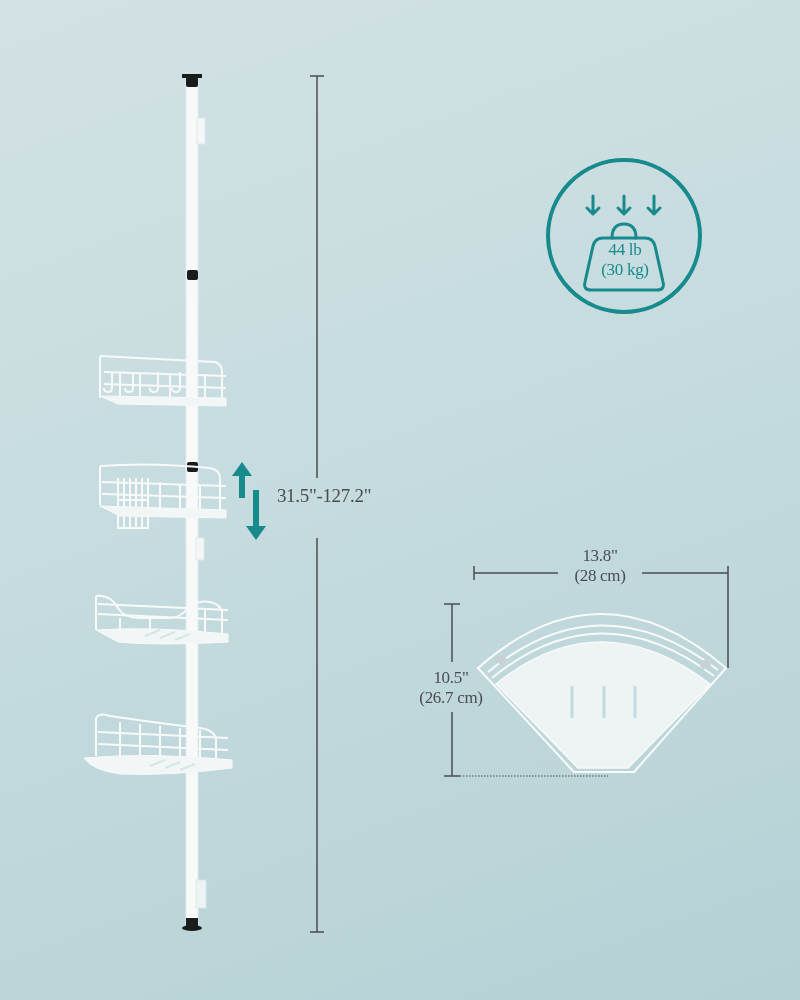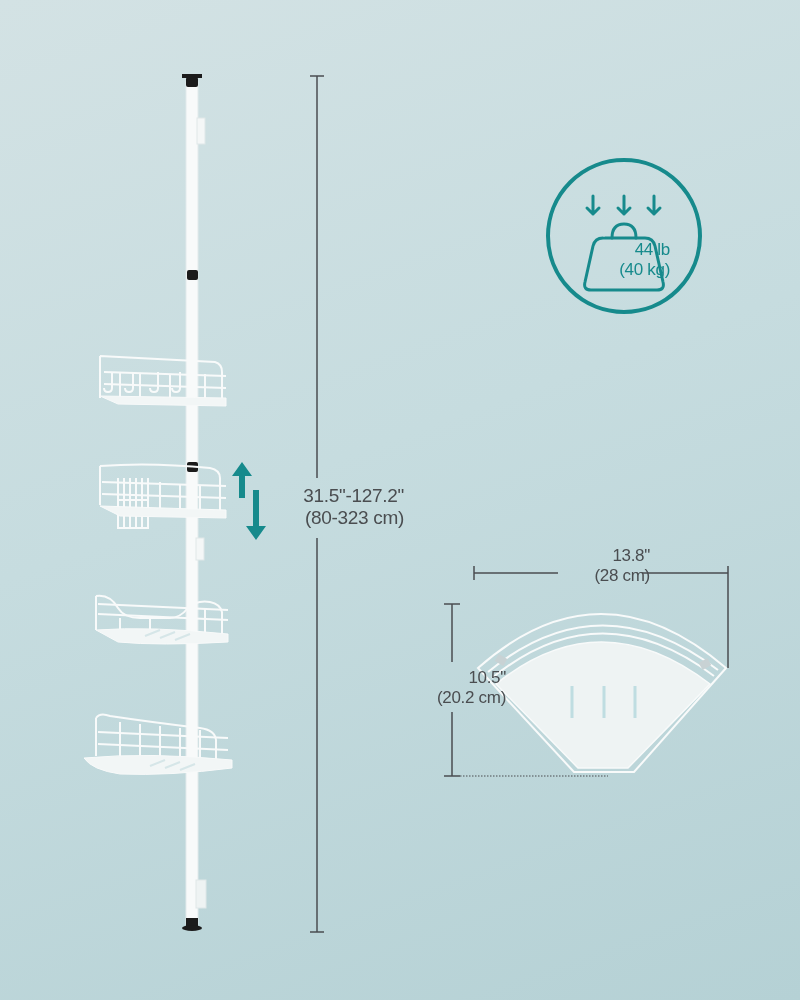--- a/index.html
+++ b/index.html
@@ -2,23 +2,23 @@
 <html><head>
 <meta charset="utf-8">
 <style>
   html, body { margin:0; padding:0; }
   body {
     width:800px; height:1000px; position:relative; overflow:hidden;
     background: linear-gradient(160deg, #d3e2e4 0%, #c6dcdf 45%, #b5d1d5 100%);
     font-family: "Liberation Sans", sans-serif;
   }
   .dim-text {
-    position:absolute; color:#4a4d50; font-weight:400; text-align:right;
+    position:absolute; color:#4a4d50; font-weight:400; text-align:center;
     line-height:1.15; letter-spacing:-0.3px;
-    font-family: Liberation Sans, sans-serif;
+    font-family: Liberation Serif, serif;
   }
   .dim-text span { display:block; white-space:nowrap; }
   svg { position:absolute; overflow:visible; }
 </style>
 </head>
 <body>
 
 <svg width="800" height="1000" style="left:0;top:0;">
 
   <rect x="186" y="82" width="12" height="842" fill="#f8fafa" stroke="#e2eaeb" stroke-width="1"></rect>
@@ -86,39 +86,38 @@
   <line x1="310" y1="932" x2="324" y2="932" stroke="#4a4d50" stroke-width="1.5"></line>
 </svg>
 
 <svg width="40" height="80" style="left:232px;top:462px;">
   <polygon points="10,0 20,14 13,14 13,36 7,36 7,14 0,14" fill="#168a8c"></polygon>
   <polygon points="24,78 34,64 27,64 27,28 21,28 21,64 14,64" fill="#168a8c"></polygon>
 </svg>
 
 <div class="dim-text" style="left:244px;top:485px;width:160px;font-size:19px;">
   <span>31.5"-127.2"</span>
-  <span>(80-323 cm)</span>
 </div>
 
 <svg width="160" height="160" style="left:545px;top:158px;">
   <circle cx="79" cy="78" r="76" fill="none" stroke="#168a8c" stroke-width="4"></circle>
 
   <g stroke="#168a8c" stroke-width="3" fill="none" stroke-linecap="round" stroke-linejoin="round">
     <path d="M48 38 L48 56 M42 50 L48 56 L54 50"></path>
     <path d="M79 38 L79 56 M73 50 L79 56 L85 50"></path>
     <path d="M109 38 L109 56 M103 50 L109 56 L115 50"></path>
 
     <path d="M67 80 Q67 66 79 66 Q91 66 91 80"></path>
 
     <path d="M60 80 L100 80 Q108 80 110 88 L118 124 Q120 132 112 132 L46 132 Q38 132 40 124 L48 88 Q50 80 58 80"></path>
   </g>
 </svg>
 <div class="dim-text" style="left:580px;top:240px;width:90px;font-size:17px;color:#168a8c;line-height:1.2;">
   <span>44 lb</span>
-  <span>(40 kg)</span>
+  <span>(30 kg)</span>
 </div>
 
 <svg width="800" height="1000" style="left:0;top:0;">
 
   <line x1="474" y1="566" x2="474" y2="580" stroke="#4a4d50" stroke-width="1.5"></line>
   <line x1="474" y1="573" x2="558" y2="573" stroke="#4a4d50" stroke-width="1.5"></line>
   <line x1="642" y1="573" x2="728" y2="573" stroke="#4a4d50" stroke-width="1.5"></line>
   <line x1="728" y1="566" x2="728" y2="668" stroke="#4a4d50" stroke-width="1.5"></line>
 
   <line x1="444" y1="604" x2="460" y2="604" stroke="#4a4d50" stroke-width="1.5"></line>
@@ -140,14 +139,14 @@
     <line x1="635" y1="686" x2="635" y2="718"></line>
   </g>
 </svg>
 
 <div class="dim-text" style="left:550px;top:546px;width:100px;font-size:17px;">
   <span>13.8"</span>
   <span>(28 cm)</span>
 </div>
 <div class="dim-text" style="left:396px;top:668px;width:110px;font-size:17px;">
   <span>10.5"</span>
-  <span>(20.2 cm)</span>
+  <span>(26.7 cm)</span>
 </div>
 
 </body></html>

